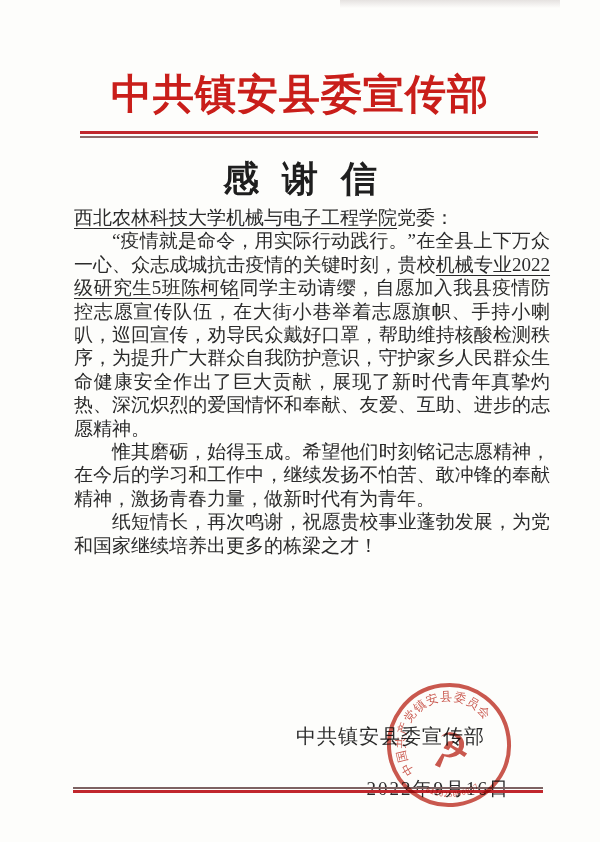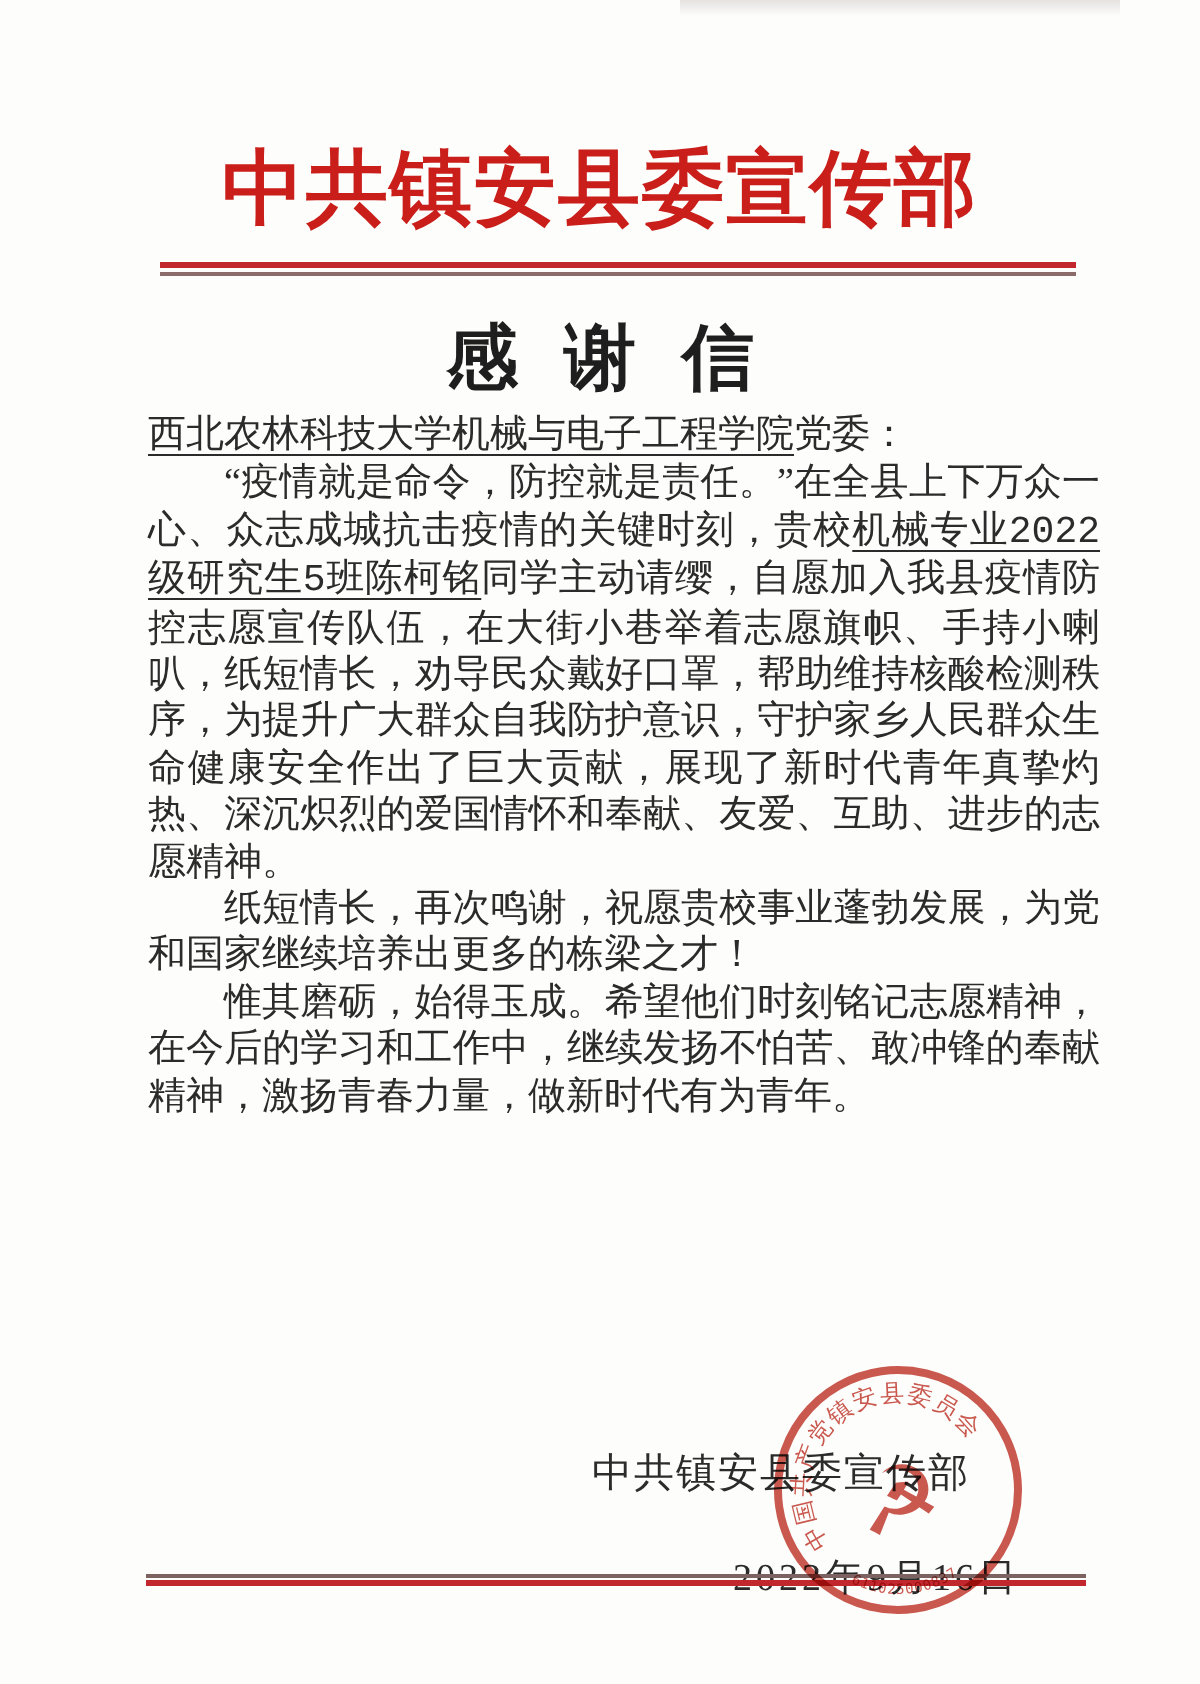--- a/index.html
+++ b/index.html
@@ -21,21 +21,21 @@
     position:absolute;top:160px;left:0;right:0;text-align:center;
     font-size:36px;line-height:1.1;font-weight:600;color:#1e1e1e;word-spacing:14px;
   }
   .body-text{
     position:absolute;top:206px;left:74px;width:476px;
     font-size:19px;line-height:23.4px;color:#2b2b2b;
     text-align:justify;text-justify:inter-ideograph;
   }
   .body-text p{margin:0;text-indent:2em;}
   .body-text p.salutation{text-indent:0;}
-  .u{text-decoration:underline;text-underline-offset:4px;text-decoration-thickness:1px;font-family:Liberation Mono, monospace;}
+  .u{text-decoration:underline;text-underline-offset:4px;text-decoration-thickness:1px;}
   .signature{
     position:absolute;top:723px;right:115px;
     font-size:20px;color:#2b2b2b;letter-spacing:1px;
   }
   .sig-date{
     position:absolute;top:748px;right:90px;
     font-size:19px;color:#2b2b2b;letter-spacing:2px;margin-top:28px;
   }
   .footer-rule{position:absolute;top:787px;left:73px;width:470px;}
   .footer-rule .rule-gray{height:2px;background:#7d6262;}
@@ -63,26 +63,26 @@
     <div class="rule-red"></div>
     <div class="rule-gray"></div>
   </div>
 
   <div class="doc-title">感 谢 信</div>
 
   <div class="body-text">
     <p class="salutation"><span class="u">西北农林科技大学机械与电子工程学院</span><span>党委：</span></p>
 
 
-    <p><span>“疫情就是命令，防控就是责任。”在全县上下万众一心、众志成城抗击疫情的关键时刻，贵校</span><span class="u">机械专业2022级研究生5班陈柯铭</span><span>同学主动请缨，自愿加入我县疫情防控志愿宣传队伍，在大街小巷举着志愿旗帜、手持小喇叭，纸短情长，劝导民众戴好口罩，帮助维持核酸检测秩序，为提升广大群众自我防护意识，守护家乡人民群众生命健康安全作出了巨大贡献，展现了新时代青年真挚灼热、深沉炽烈的爱国情怀和奉献、友爱、互助、进步的志愿精神。</span></p>
+    <p><span>“疫情就是命令，用实际行动践行。”在全县上下万众一心、众志成城抗击疫情的关键时刻，贵校</span><span class="u">机械专业2022级研究生5班陈柯铭</span><span>同学主动请缨，自愿加入我县疫情防控志愿宣传队伍，在大街小巷举着志愿旗帜、手持小喇叭，巡回宣传，劝导民众戴好口罩，帮助维持核酸检测秩序，为提升广大群众自我防护意识，守护家乡人民群众生命健康安全作出了巨大贡献，展现了新时代青年真挚灼热、深沉炽烈的爱国情怀和奉献、友爱、互助、进步的志愿精神。</span></p>
 
 
+    <p><span>惟其磨砺，始得玉成。希望他们时刻铭记志愿精神，在今后的学习和工作中，继续发扬不怕苦、敢冲锋的奉献精神，激扬青春力量，做新时代有为青年。</span></p>
+
     <p><span>纸短情长，再次鸣谢，祝愿贵校事业蓬勃发展，为党和国家继续培养出更多的栋梁之才！</span></p>
-
-    <p><span>惟其磨砺，始得玉成。希望他们时刻铭记志愿精神，在今后的学习和工作中，继续发扬不怕苦、敢冲锋的奉献精神，激扬青春力量，做新时代有为青年。</span></p>
   </div>
 
   <div class="signature">中共镇安县委宣传部</div>
 
   <div class="sig-date">2022年9月16日</div>
 
   <div class="footer-rule">
     <div class="rule-gray"></div>
     <div class="rule-red"></div>
   </div>

